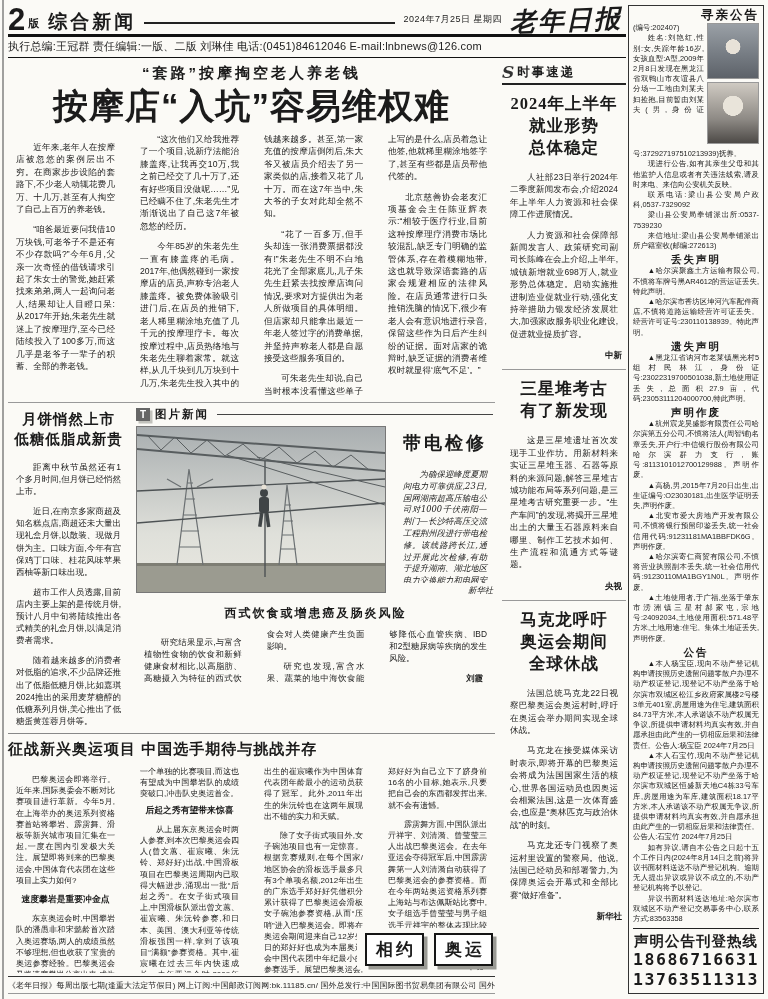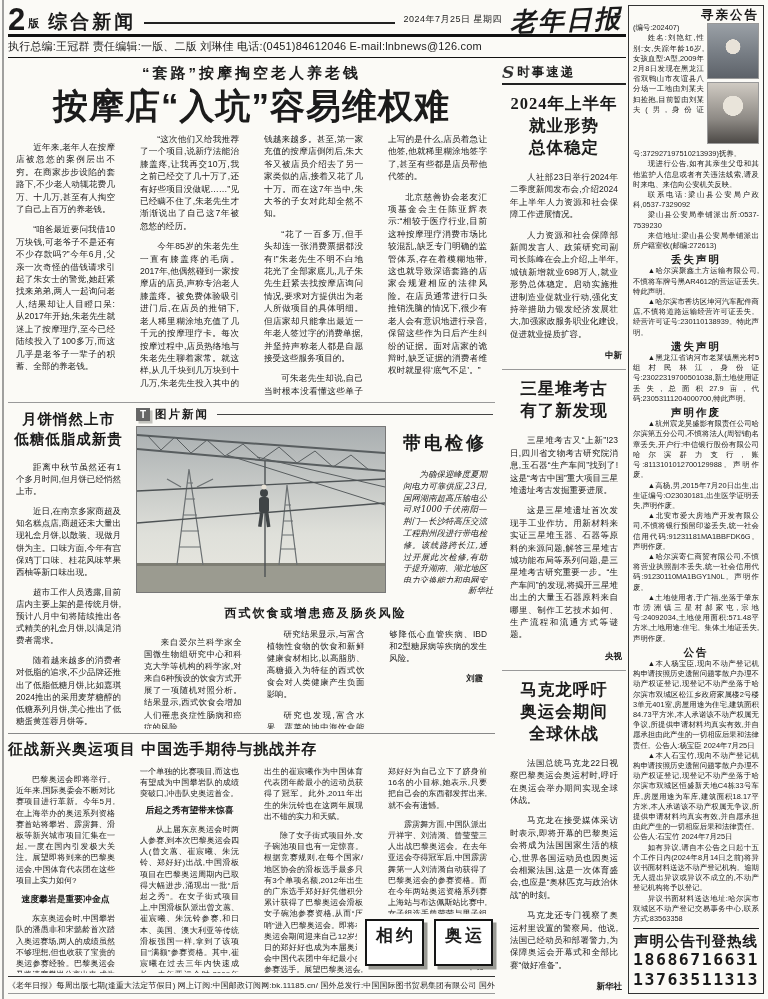--- a/index.html
+++ b/index.html
@@ -59,21 +59,21 @@
   .diet { margin-top:5px; padding-top:2px; flex:1; display:flex; flex-direction:column; min-height:0; }
   .diet-title { font-size:12px; font-weight:900; letter-spacing:2px; text-align:center; padding:2px 0 6px; }
   .diet-body { flex:1; column-count:3; column-gap:9px; font-size:8.4px; line-height:12.1px; }
 
   
   .olympics { border-top:1px solid #888; margin-top:4px; padding-top:5px; flex:1; display:flex; flex-direction:column; position:relative; min-height:0; }
   .oly-title { font-size:15px; font-weight:700; letter-spacing:1px; padding:1px 0 7px; }
   .oly-body { flex:1; column-count:4; column-gap:9px; font-size:8px; line-height:11.2px; }
   .oly-subhead { text-indent:0 !important; text-align:center; font-weight:900; font-size:8.8px; margin:5px 0 !important; }
   .badge { position:absolute; right:0; bottom:4px; background:#fbfaf6; padding:5px 2px 3px 8px; display:flex; gap:10px; }
-  .badge-box { border:2px solid #151515; box-shadow:3.5px 3.5px 0 #9a9a94; font-size:17px; font-weight:900; letter-spacing:3px; padding:3px 6px 17px 9px; background:#fff; }
+  .badge-box { border:2px solid #151515; box-shadow:3.5px 3.5px 0 #9a9a94; font-size:17px; font-weight:900; letter-spacing:3px; padding:3px 6px 3px 9px; background:#fff; }
 
   .page-footer { border-top:1px solid #333; border-bottom:1px solid #999; margin-top:3px; padding:3px 0 2px; font-size:7.9px; white-space:nowrap; overflow:hidden; text-align:center; letter-spacing:.2px; }
 
   
   .brief-header { display:flex; align-items:center; border-bottom:2px solid #222; padding:6px 0 2px; margin-bottom:2px; }
   .s-icon { font-family:"DejaVu Serif", serif; font-weight:900; font-style:italic; font-size:17px; line-height:13px; margin-right:3px; color:#333; }
   .brief-label { font-size:12.5px; font-weight:900; letter-spacing:2px; }
   .rz-title { font-family:"Liberation Serif", serif; font-size:16.5px; font-weight:600; text-align:center; line-height:22px; letter-spacing:1px; padding:6px 0 4px; }
   .rz-body { font-size:8.5px; line-height:12.4px; }
   .rz-credit { text-align:right; font-size:8.5px; font-weight:bold; padding:2px 4px 0 0; }
@@ -215,21 +215,20 @@
                   <p>为确保迎峰度夏期间电力可靠供应,23日,国网湖南超高压输电公司对1000千伏南阳—荆门—长沙特高压交流工程荆州段进行带电检修。该线路跨长江,通过开展此次检修,有助于提升湖南、湖北地区电力交换能力和电网安全稳定水平。</p>
                 </div>
                 <div class="caption-credit">新华社</div>
               </div>
             </div>
 
             <div class="diet">
               <div class="diet-title">西式饮食或增患癌及肠炎风险</div>
               <div class="diet-body flow-body">
                 <div>
-                    <p class="">来自爱尔兰科学家全国微生物组研究中心和科克大学等机构的科学家,对来自6种预设的饮食方式开展了一项随机对照分析。结果显示,西式饮食会增加人们罹患炎症性肠病和癌症的风险。</p>
                     <p class="">研究结果显示,与富含植物性食物的饮食和新鲜健康食材相比,以高脂肪、高糖摄入为特征的西式饮食会对人类健康产生负面影响。</p>
                     <p class="">研究也发现,富含水果、蔬菜的地中海饮食能够降低心血管疾病、IBD和2型糖尿病等疾病的发生风险。</p>
                   </div>
                 <p class="byline">刘霞</p>
               </div>
             </div>
           </div>
         </div>
 
         <div class="olympics">
@@ -277,21 +276,20 @@
         </div>
         <div class="rz-credit">中新</div>
 
         <div class="rz-divider"></div>
         <div class="rz-title">
           <div>三星堆考古</div>
           <div>有了新发现</div>
         </div>
         <div class="rz-body flow-body">
           <div>
-              <p class="">三星堆考古又“上新”!23日,四川省文物考古研究院消息,玉石器“生产车间”找到了!这是“考古中国”重大项目三星堆遗址考古发掘重要进展。</p>
               <p class="">这是三星堆遗址首次发现手工业作坊。用新材料来实证三星堆玉器、石器等原料的来源问题,解答三星堆古城功能布局等系列问题,是三星堆考古研究重要一步。“生产车间”的发现,将揭开三星堆出土的大量玉石器原料来自哪里、制作工艺技术如何、生产流程和流通方式等谜题。</p>
             </div>
         </div>
         <div class="rz-credit">央视</div>
 
         <div class="rz-divider"></div>
         <div class="rz-title">
           <div>马克龙呼吁</div>
           <div>奥运会期间</div>
           <div>全球休战</div>

